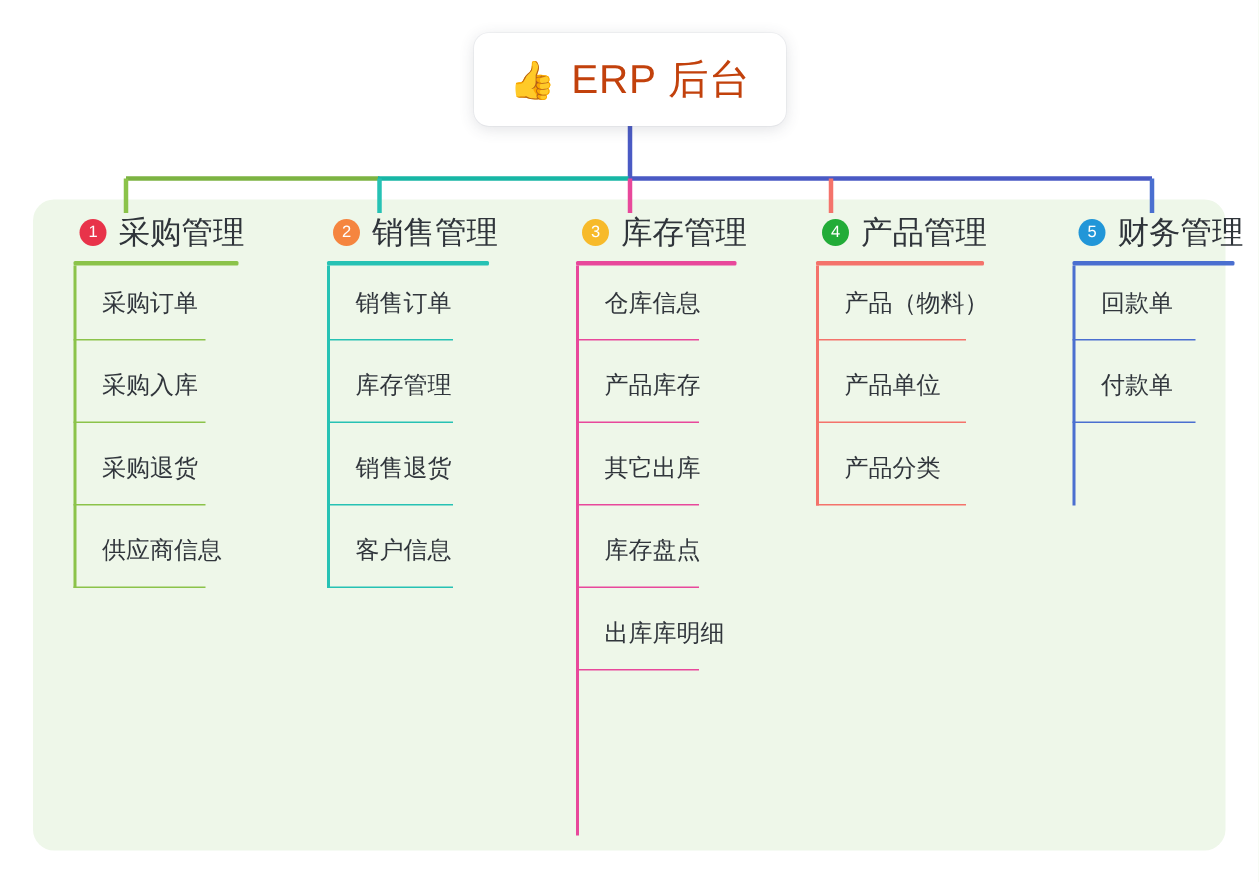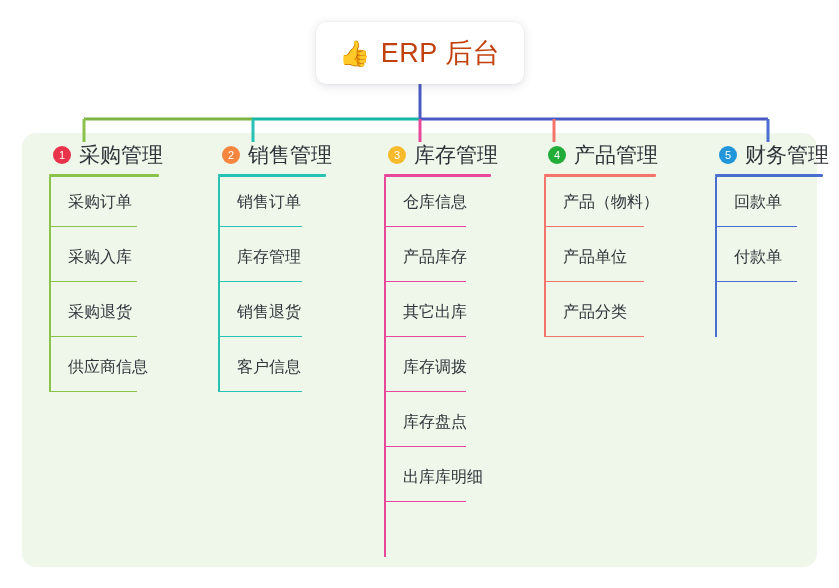--- a/index.html
+++ b/index.html
@@ -162,24 +162,20 @@
           </div>
           <div class="item">
             <span class="item-label">产品库存</span>
             <div class="item-rule" style="background: rgb(232, 72, 155); width: 82px;"></div>
           </div>
           <div class="item">
             <span class="item-label">其它出库</span>
             <div class="item-rule" style="background: rgb(232, 72, 155); width: 82px;"></div>
           </div>
           <div class="item">
-            <span class="item-label">库存调拨</span>
-            <div class="item-rule" style="background: rgb(232, 72, 155); width: 82px;"></div>
-          </div>
-          <div class="item">
             <span class="item-label">库存盘点</span>
             <div class="item-rule" style="background: rgb(232, 72, 155); width: 82px;"></div>
           </div>
           <div class="item">
             <span class="item-label">出库库明细</span>
             <div class="item-rule" style="background: rgb(232, 72, 155); width: 82px;"></div>
           </div>
         </div>
       </div>
       <div class="col" style="left: 531px;">

